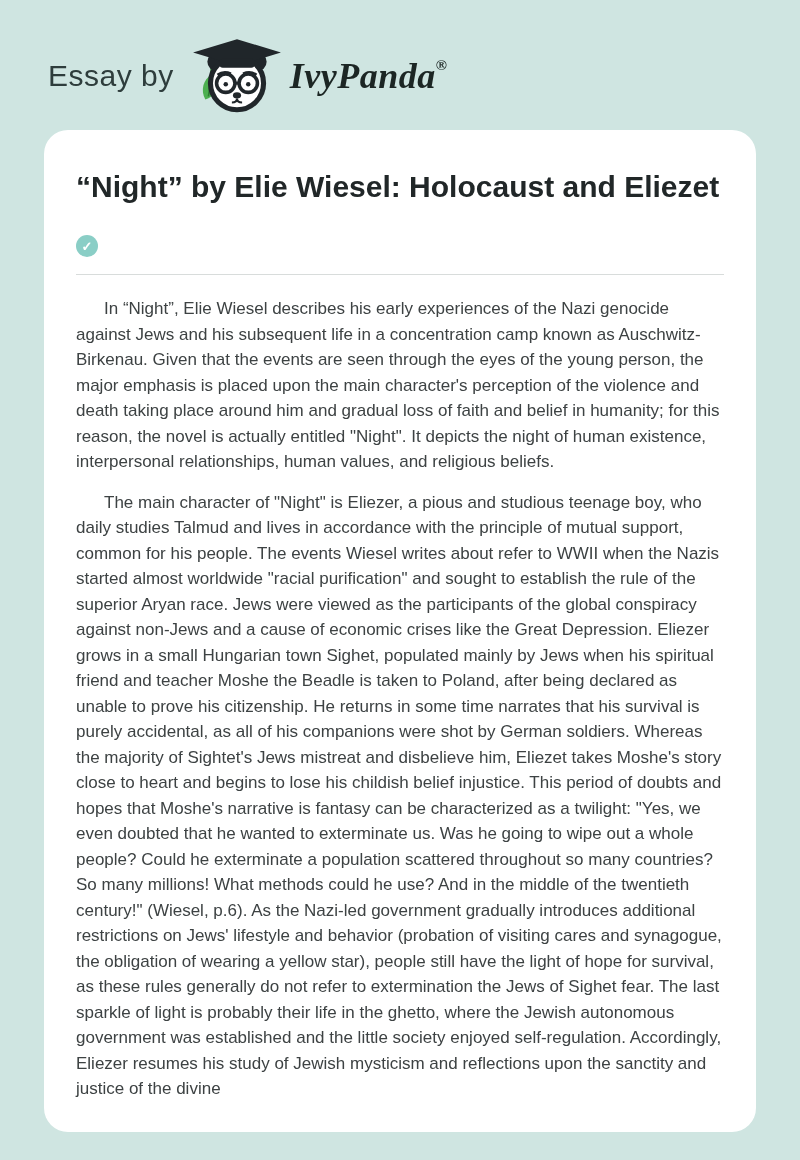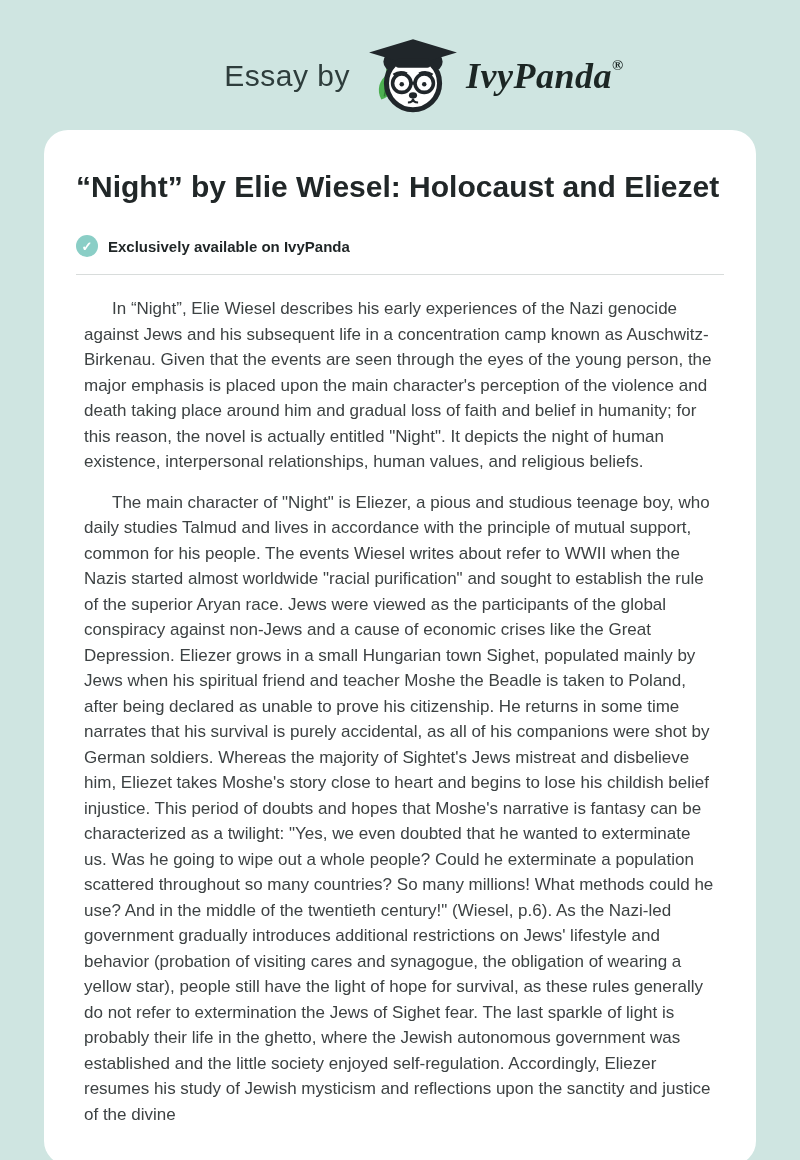--- a/index.html
+++ b/index.html
@@ -19,21 +19,20 @@
     width:800px;height:1160px;
     background:var(--bg);
     overflow:hidden;
     font-family:"Liberation Sans", sans-serif;
   }
   .header{
     display:flex;
     align-items:center;
     padding:38px 0 0 48px;
     height:114px;
-    justify-content:center;
   }
   .essay-by{
     font-size:30px;
     font-weight:400;
     color:var(--header-text);
     letter-spacing:0.5px;
   }
   .logo{
     display:flex;
     align-items:center;
@@ -96,21 +95,21 @@
   hr.divider{
     border:none;
     border-top:1px solid var(--divider);
     margin:17px 0 0 0;
   }
   .essay p{
     font-size:17px;
     line-height:25.5px;
     color:var(--body);
     text-indent:28px;
-    margin:8px;
+    margin:0;
   }
   .essay p.first{margin-top:21px;}
   .essay p + p{margin-top:15px;}
 </style>
 </head>
 <body>
 
 <div class="header">
   <span class="essay-by">Essay by</span>
   <span class="logo">
@@ -144,21 +143,20 @@
     </svg>
     <span class="brand"><span>IvyPanda</span><sup>®</sup></span>
   </span>
 </div>
 
 <main class="card">
   <h1 class="title">“Night” by Elie Wiesel: Holocaust and Eliezet</h1>
 
   <div class="badge">
     <span class="check">✓</span>
-    <span class="label">Exclusively available on IvyPanda</span>
   </div>
 
   <hr class="divider">
 
   <div class="essay">
     <p class="first">In “Night”, Elie Wiesel describes his early experiences of the Nazi genocide against Jews and his subsequent life in a concentration camp known as Auschwitz-Birkenau. Given that the events are seen through the eyes of the young person, the major emphasis is placed upon the main character's perception of the violence and death taking place around him and gradual loss of faith and belief in humanity; for this reason, the novel is actually entitled "Night". It depicts the night of human existence, interpersonal relationships, human values, and religious beliefs.</p>
     <p>The main character of "Night" is Eliezer, a pious and studious teenage boy, who daily studies Talmud and lives in accordance with the principle of mutual support, common for his people. The events Wiesel writes about refer to WWII when the Nazis started almost worldwide "racial purification" and sought to establish the rule of the superior Aryan race. Jews were viewed as the participants of the global conspiracy against non-Jews and a cause of economic crises like the Great Depression. Eliezer grows in a small Hungarian town Sighet, populated mainly by Jews when his spiritual friend and teacher Moshe the Beadle is taken to Poland, after being declared as unable to prove his citizenship. He returns in some time narrates that his survival is purely accidental, as all of his companions were shot by German soldiers. Whereas the majority of Sightet's Jews mistreat and disbelieve him, Eliezet takes Moshe's story close to heart and begins to lose his childish belief injustice. This period of doubts and hopes that Moshe's narrative is fantasy can be characterized as a twilight: "Yes, we even doubted that he wanted to exterminate us. Was he going to wipe out a whole people? Could he exterminate a population scattered throughout so many countries? So many millions! What methods could he use? And in the middle of the twentieth century!" (Wiesel, p.6). As the Nazi-led government gradually introduces additional restrictions on Jews' lifestyle and behavior (probation of visiting cares and synagogue, the obligation of wearing a yellow star), people still have the light of hope for survival, as these rules generally do not refer to extermination the Jews of Sighet fear. The last sparkle of light is probably their life in the ghetto, where the Jewish autonomous government was established and the little society enjoyed self-regulation. Accordingly, Eliezer resumes his study of Jewish mysticism and reflections upon the sanctity and justice of the divine</p>
   </div>
 </main>
 

